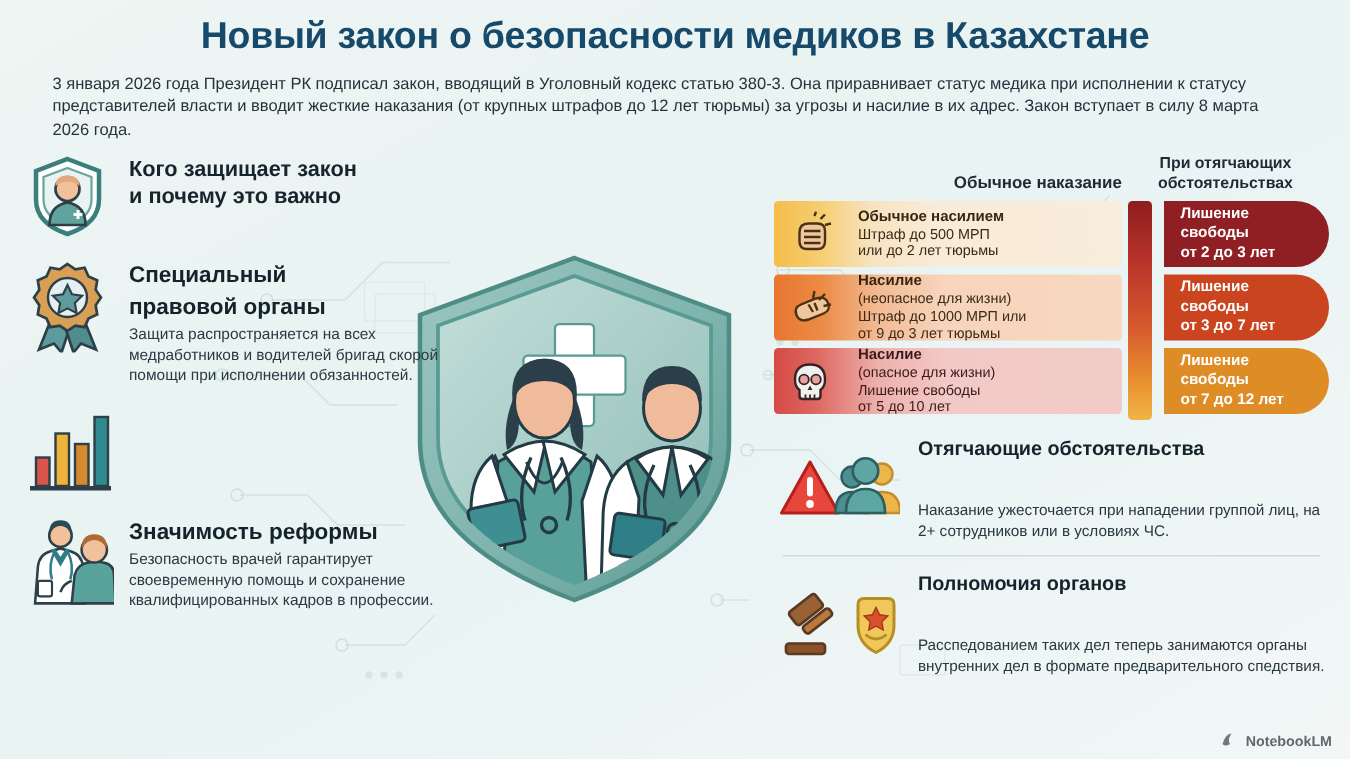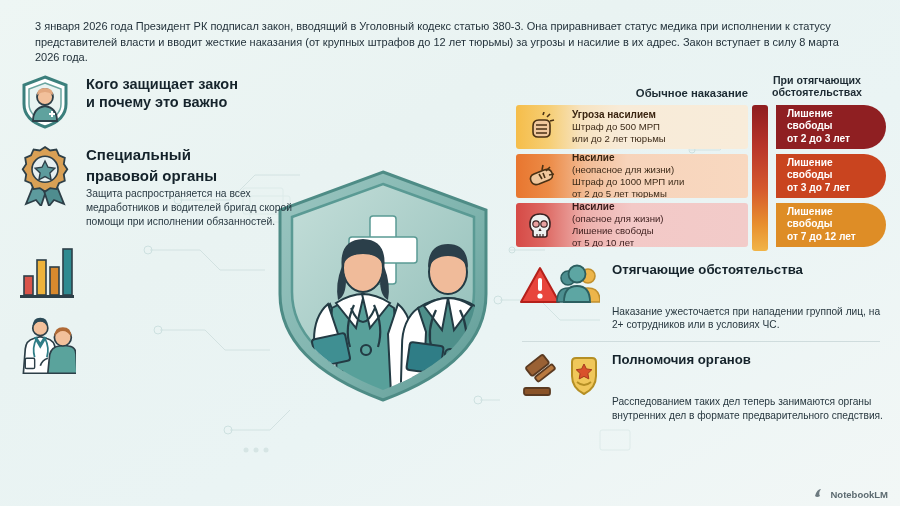--- a/index.html
+++ b/index.html
@@ -117,21 +117,21 @@
     border-radius: 0 22px 22px 0;
     padding: 0 14px 0 11px;
     color: #fff;
   }
   .abox .atxt { font-size: 10.2px; font-weight: bold; line-height: 1.25; }
   .abox.a1 { background: #8f1f22; }
   .abox.a2 { background: #c9441f; }
   .abox.a3 { background: #de8d26; }
 
   
-  .note { display: flex; gap: 10px; align-items: flex-start; margin-top: 10px; }
+  .note { display: flex; gap: 10px; align-items: center; margin-top: 10px; }
   .note .nico { flex: 0 0 auto; width: 86px; display: flex; justify-content: center; }
   .n-head { font-size: 13.2px; font-weight: bold; color: #15232b; margin-bottom: 2px; }
   .n-body { font-size: 10.2px; line-height: 1.33; color: #283840; margin-top: 28px; }
   .divider { height: 1px; background: #cfdcdd; margin: 9px 6px 0 6px; }
 
   
   .brand {
     position: absolute; right: 12px; bottom: 6px;
     display: flex; align-items: center; gap: 4px;
     font-size: 9.5px; color: #5c6a70; font-weight: bold;
@@ -171,20 +171,21 @@
       <circle cx="530" cy="228" r="2.5"></circle>
   </g>
   <g stroke="#d7e7e6" stroke-width="1" fill="none" opacity="0.7">
     <rect x="243" y="188" width="40" height="26" rx="2"></rect>
     <rect x="250" y="196" width="40" height="26" rx="2"></rect>
     <rect x="600" y="430" width="30" height="20" rx="2"></rect>
   </g>
 </svg>
 
 <div class="header">
+  <div class="title-l2">Новый закон о безопасности медиков в Казахстане</div>
   <div class="intro">3 января 2026 года Президент РК подписал закон, вводящий в Уголовный кодекс статью 380-3. Она приравнивает статус медика при исполнении к статусу представителей власти и вводит жесткие наказания (от крупных штрафов до 12 лет тюрьмы) за угрозы и насилие в их адрес. Закон вступает в силу 8 марта 2026 года.</div>
 </div>
 
 <div class="shield-wrap">
   <svg width="250" height="250" viewBox="0 0 250 250">
     <defs>
       <linearGradient id="shOuter" x1="0" y1="0" x2="1" y2="1">
         <stop offset="0%" stop-color="#9cc6c1"></stop>
         <stop offset="55%" stop-color="#7fb4ae"></stop>
         <stop offset="100%" stop-color="#5e9a95"></stop>
@@ -303,20 +304,24 @@
           <path d="M20 10 q0 -9 8 -9 q8 0 8 9 q-3 -5 -8 -5 q-5 0 -8 5z" fill="#2b4a57"></path>
           <path d="M24 23 q-5 10 -2 20 M33 23 q5 10 2 20" fill="none" stroke="#2f7d86" stroke-width="1.8"></path>
           <rect x="12" y="44" width="10" height="11" rx="1.5" fill="#ffffff" stroke="#2d3f48" stroke-width="1.5"></rect>
 
           <path d="M36 60 l2 -20 q2 -8 10 -9 l5 -1 l5 1 q8 1 8 9 l1 20 z" fill="#5aa39c" stroke="#2d3f48" stroke-width="1.8"></path>
           <circle cx="52" cy="22" r="9" fill="#f2c09b" stroke="#2d3f48" stroke-width="1.8"></circle>
           <path d="M43 21 q0 -10 9 -10 q9 0 9 10 q-4 -6 -9 -6 q-5 0 -9 6z" fill="#b06a36"></path>
           <path d="M36 44 q-6 2 -8 8" fill="none" stroke="#2d3f48" stroke-width="1.8"></path>
         </svg>
       </div>
+      <div class="txt">
+        <div class="l-head-2">Значимость реформы</div>
+        <div class="l-body">Безопасность врачей гарантирует своевременную помощь и сохранение квалифицированных кадров в профессии.</div>
+      </div>
     </div>
 
   </div>
 
   <div class="col-mid"></div>
 
   <div class="col-right">
 
 
     <div class="scale-headers">
@@ -337,21 +342,21 @@
               <g stroke="#4a3114" stroke-width="1.6" fill="#f0c79c">
                 <path d="M8 14 q0 -6 6 -6 h6 q5 0 5 5 v7 q0 5 -5 5 h-7 q-5 0 -5 -5z"></path>
                 <path d="M11 13 h11 M11 17 h11 M11 21 h11" fill="none"></path>
               </g>
               <g stroke="#4a3114" stroke-width="1.6" fill="none">
                 <path d="M22 5 l3 -3 M25 9 l4 -1 M18 3 l1 -3"></path>
               </g>
             </svg>
           </div>
           <div class="ptxt">
-            <div class="p-title">Угроза насилием</div>
+            <div class="p-title">Обычное насилием</div>
             <div class="p-sub">Штраф до 500 МРП</div>
             <div class="p-sub">или до 2 лет тюрьмы</div>
           </div>
         </div>
 
         <div class="pbox t2">
           <div class="picon">
             <svg width="30" height="30" viewBox="0 0 30 30">
               <g stroke="#4a3114" stroke-width="1.6" fill="#f0c79c">
                 <path d="M6 20 q-2 -5 3 -7 l10 -4 q6 -2 8 3 q2 5 -3 7 l-10 4 q-6 2 -8 -3z"></path>
@@ -359,21 +364,21 @@
               <g stroke="#4a3114" stroke-width="1.6" fill="none">
                 <path d="M17 9 l1 -5 M21 10 l4 -4 M24 14 l5 -1"></path>
                 <path d="M14 13 l3 5 M18 12 l2 5"></path>
               </g>
             </svg>
           </div>
           <div class="ptxt">
             <div class="p-title">Насилие</div>
             <div class="p-sub">(неопасное для жизни)</div>
             <div class="p-sub">Штраф до 1000 МРП или</div>
-            <div class="p-sub">от 2 до 5 лет тюрьмы</div>
+            <div class="p-sub">от 9 до 3 лет тюрьмы</div>
           </div>
         </div>
 
         <div class="pbox t3">
           <div class="picon">
             <svg width="30" height="30" viewBox="0 0 30 30">
               <path d="M15 4 q10 0 10 10 q0 5 -3 7 l0 4 q0 2 -2 2 h-10 q-2 0 -2 -2 l0 -4 q-3 -2 -3 -7 q0 -10 10 -10z" fill="#eef1f0" stroke="#3a2222" stroke-width="1.6"></path>
               <circle cx="11" cy="14" r="3.2" fill="#e9a1a0" stroke="#3a2222" stroke-width="1.2"></circle>
               <circle cx="19" cy="14" r="3.2" fill="#e9a1a0" stroke="#3a2222" stroke-width="1.2"></circle>
               <path d="M15 18 l-1.6 3 h3.2z" fill="#3a2222"></path>

